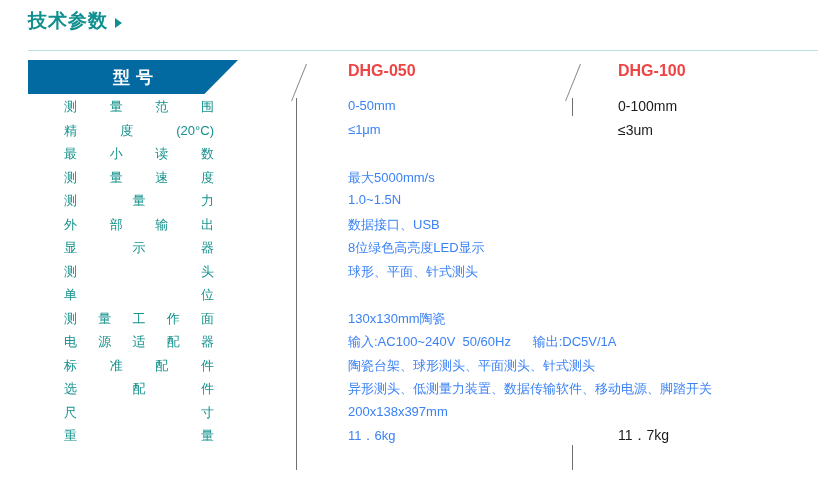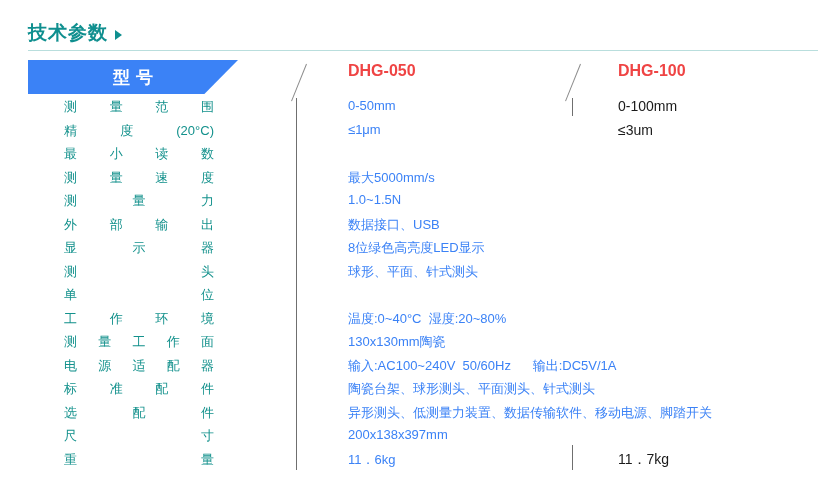--- a/index.html
+++ b/index.html
@@ -17,21 +17,21 @@
   .page {
     position: relative;
     width: 832px;
     height: 487px;
   }
 
   
   .section-head {
     position: absolute;
     left: 28px;
-    top: 20px;
+    top: 8px;
     display: flex;
     align-items: center;
     gap: 7px;
   }
   .section-head .title {
     font-size: 19px;
     font-weight: bold;
     color: #0f8f8f;
     letter-spacing: 1px;
   }
@@ -69,21 +69,21 @@
     top: 10px;
     width: 790px;
     height: 34px;
   }
   .hdr-model {
     position: absolute;
     left: 0;
     top: 0;
     width: 210px;
     height: 34px;
-    background: #3b82f6;
+    background: #0369a1;
     color: #ffffff;
     font-size: 17px;
     font-weight: bold;
     letter-spacing: 6px;
     display: flex;
     align-items: center;
     justify-content: center;
     clip-path: polygon(0 0, 100% 0, 84% 100%, 0 100%);
     text-indent: 6px;
   }
@@ -222,25 +222,20 @@
         <div class="row">
           <div class="label">测头</div>
           <div class="cell1">球形、平面、针式测头</div>
           <div class="cell2"></div>
         </div>
         <div class="row">
           <div class="label">单位</div>
           <div class="cell2"></div>
         </div>
         <div class="row">
-          <div class="label">工作环境</div>
-          <div class="cell1">温度:0~40°C  湿度:20~80%</div>
-          <div class="cell2"></div>
-        </div>
-        <div class="row">
           <div class="label">测量工作面</div>
           <div class="cell1">130x130mm陶瓷</div>
           <div class="cell2"></div>
         </div>
         <div class="row">
           <div class="label">电源适配器</div>
           <div class="cell1">输入:AC100~240V  50/60Hz      输出:DC5V/1A</div>
           <div class="cell2"></div>
         </div>
         <div class="row">

